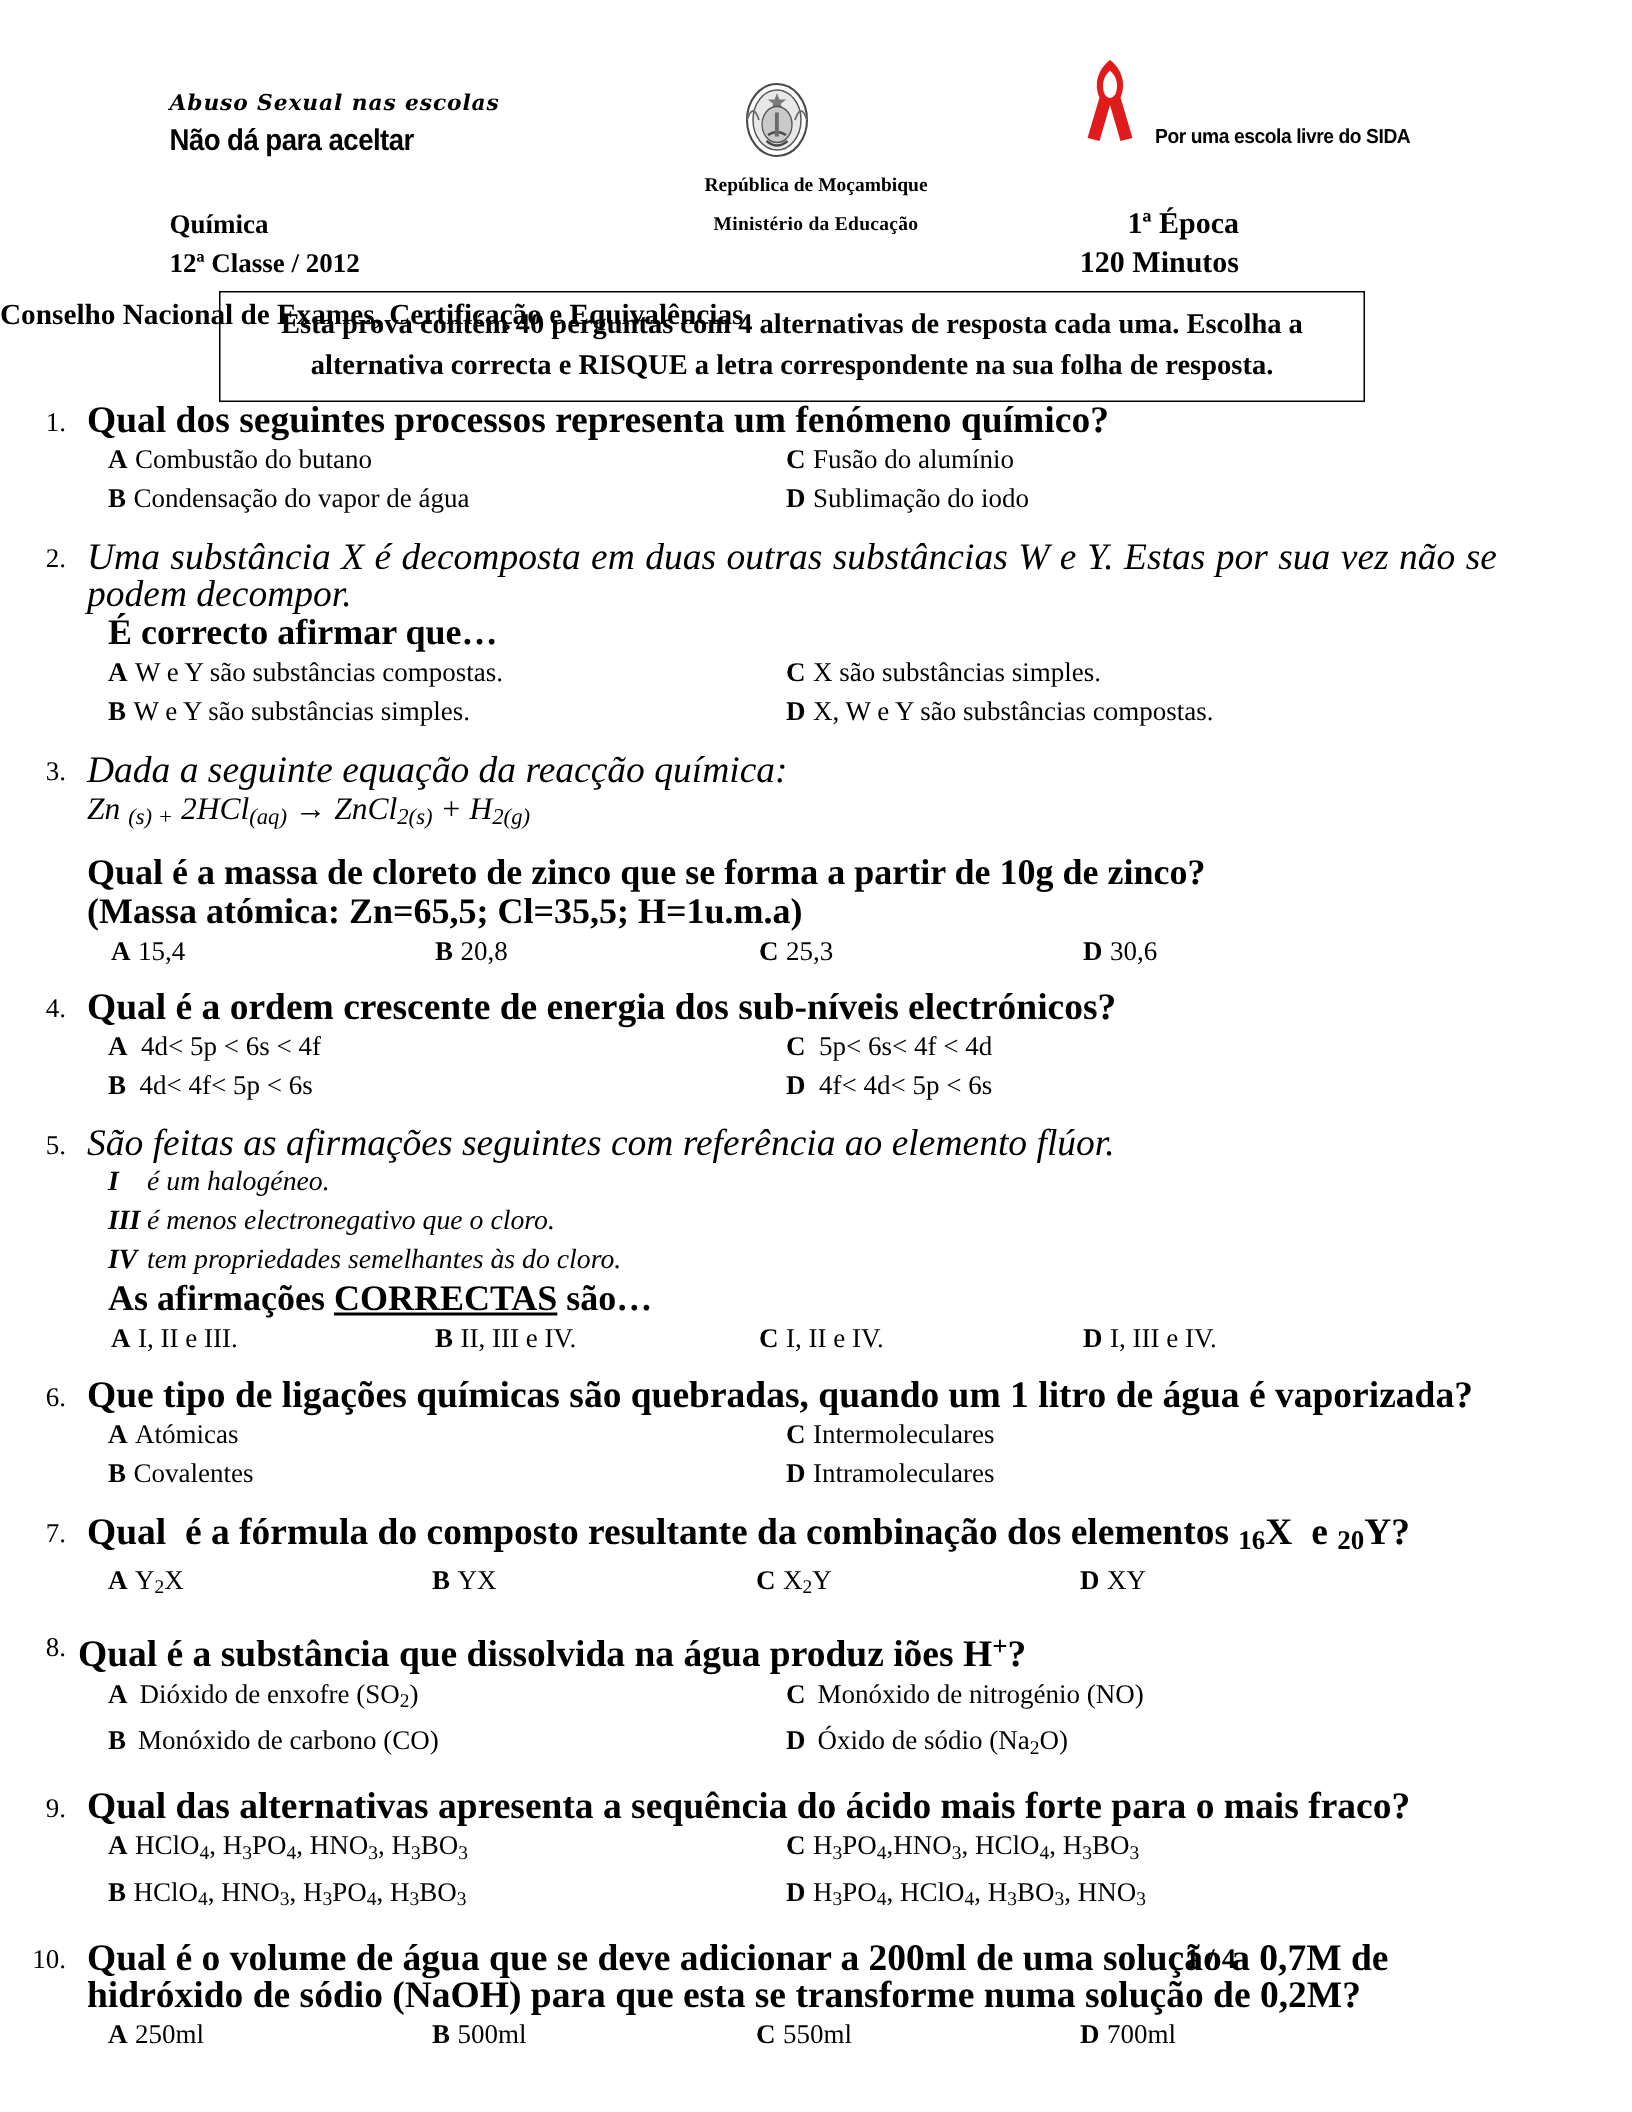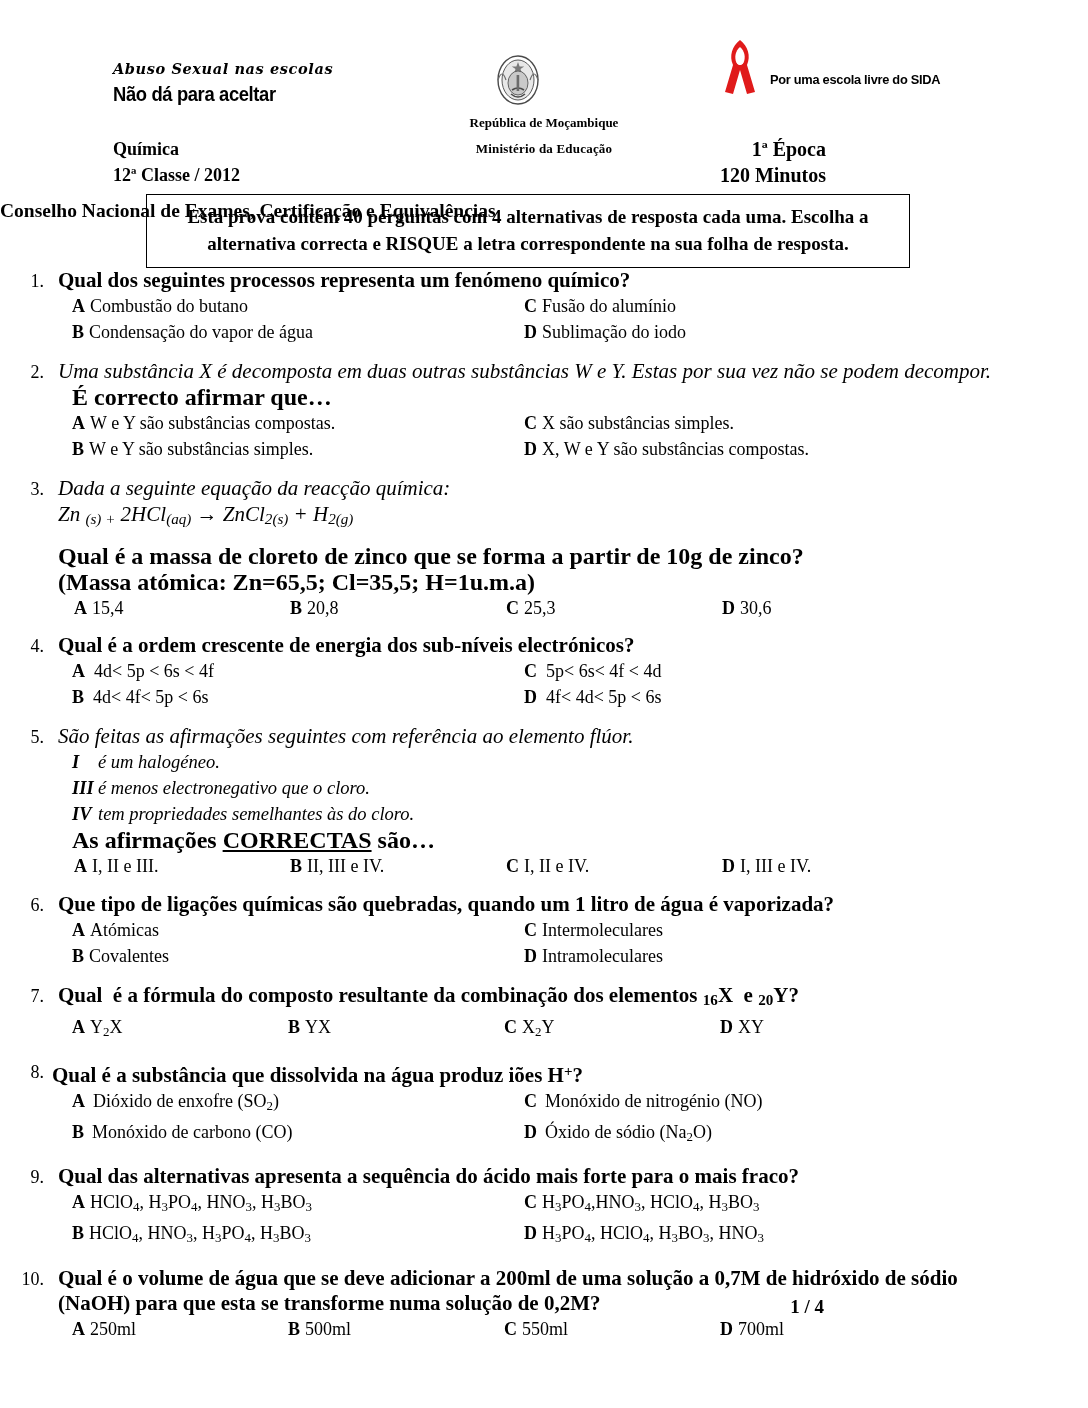--- a/index.html
+++ b/index.html
@@ -62,21 +62,21 @@
     top: 50px;
     width: 52px;
     height: 58px;
   }
 
   .ribbon-block {
     position: absolute;
     left: 712px;
     top: 36px;
     display: flex;
-    align-items: center;
+    align-items: flex-end;
   }
   .ribbon-icon {
     width: 56px;
     height: 62px;
     flex: none;
   }
   .ribbon-text {
     font-family: "Liberation Sans", sans-serif;
     font-weight: bold;
     font-size: 13.5px;
@@ -165,21 +165,21 @@
     font-size: 18px;
     line-height: 25px;
     padding-top: 1px;
   }
   .q-body {
     flex: 1;
     padding-right: 90px;
   }
 
   .stem {
-    font-size: 21px;
+    font-size: 25px;
     line-height: 25px;
   }
   .stem.bold { font-weight: bold; }
   .stem.italic { font-style: italic; text-align: justify; }
   .sub-stem {
     font-size: 24px;
     line-height: 26px;
     font-weight: bold;
     padding-left: 14px;
   }

